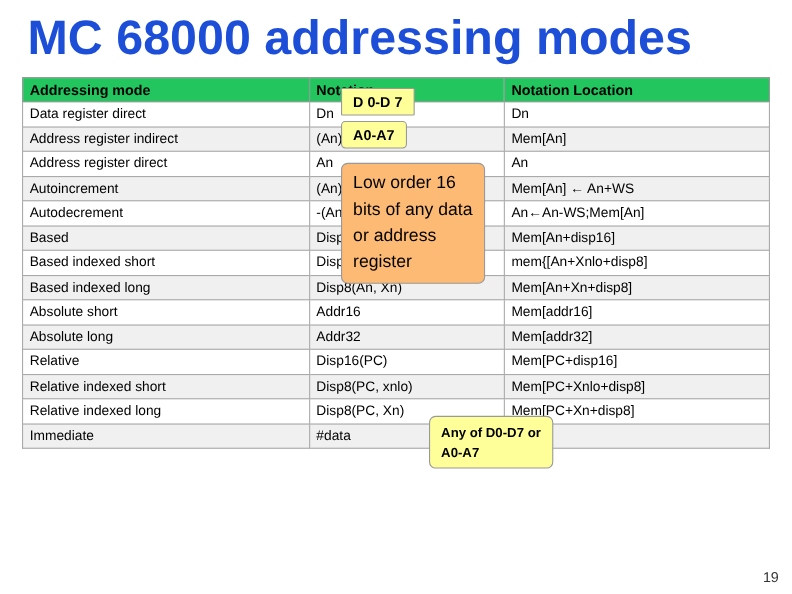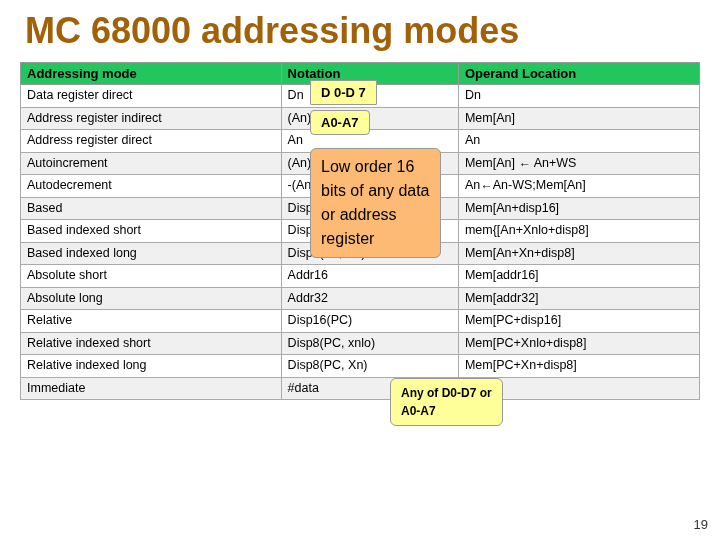--- a/index.html
+++ b/index.html
@@ -12,23 +12,23 @@
       position: relative;
     }
     .slide {
       width: 720px;
       height: 540px;
       background: #ffffff;
       position: relative;
       padding: 10px 20px 10px 20px;
     }
     .title {
-      font-size: 36px;
-      font-weight: bold;
-      color: #a16207;
+      font-size: 44px;
+      font-weight: bold;
+      color: #1d4ed8;
       margin-bottom: 10px;
       padding-left: 5px;
     }
     .table-container {
       width: 100%;
       border-collapse: collapse;
       font-size: 13px;
     }
     .table-container th {
       background: #22c55e;
@@ -121,21 +121,21 @@
 <body>
 
 <div class="slide">
   <div class="title">MC 68000 addressing modes</div>
 
   <table class="table-container">
     <thead>
       <tr>
         <th>Addressing mode</th>
         <th>Notation</th>
-        <th>Operand Location</th>
+        <th>Notation Location</th>
       </tr>
     </thead>
     <tbody id="table-body">
     <tr>
           <td>Data register direct</td>
           <td>Dn</td>
           <td>Dn</td>
         </tr>
         <tr>
           <td>Address register indirect</td>

